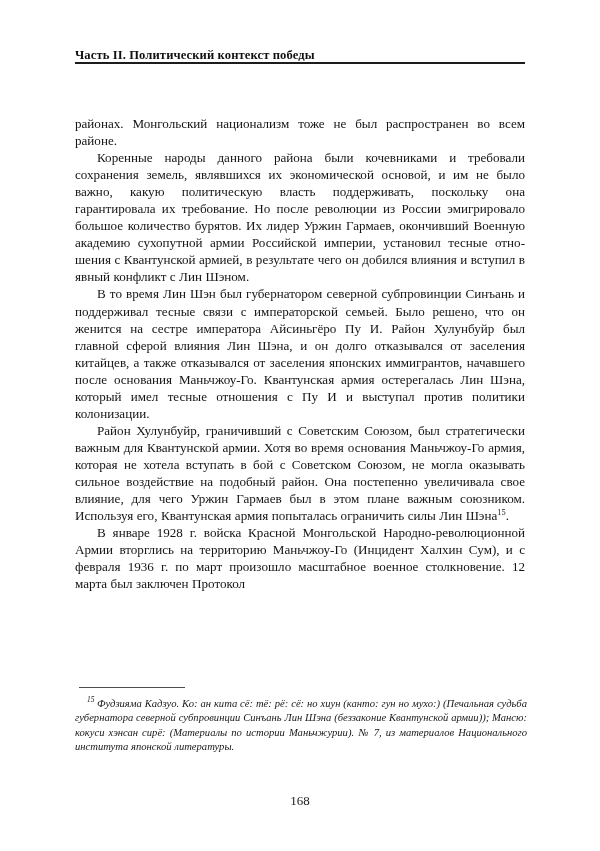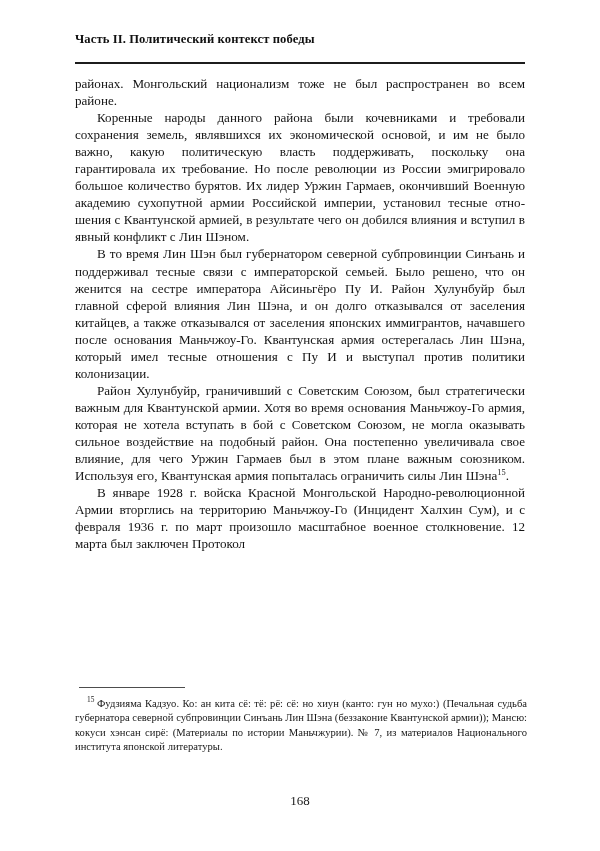--- a/index.html
+++ b/index.html
@@ -17,21 +17,21 @@
     overflow: hidden;
     font-family: "Liberation Serif", "DejaVu Serif", serif;
     color: #1a1a1a;
     box-sizing: border-box;
   }
 
   
   .running-head {
     position: absolute;
     left: 75px;
-    top: 32px;
+    top: 48px;
     width: 450px;
   }
   .running-head-text {
     font-family: "Liberation Serif", "DejaVu Serif", serif;
     font-weight: bold;
     font-size: 12.6px;
     letter-spacing: 0.1px;
     color: #111111;
     white-space: nowrap;
   }
@@ -59,20 +59,21 @@
     text-align-last: left;
     color: #141414;
     hyphens: manual;
     word-spacing: 0.2px;
   }
   .para.indent {
     text-indent: 22px;
   }
   .para.cont {
     text-indent: 0;
+    margin-top: 40px;
   }
   sup.fn-ref {
     font-size: 8.4px;
     vertical-align: super;
     line-height: 0;
   }
 
   
   .fn-rule {
     position: absolute;
@@ -89,20 +90,21 @@
     width: 452px;
   }
   .footnote-text {
     margin: 0;
     font-size: 10.6px;
     line-height: 14.4px;
     text-align: justify;
     text-align-last: left;
     color: #171717;
     text-indent: 12px;
+    font-style: italic;
   }
   .footnote-text sup {
     font-size: 7.4px;
     vertical-align: super;
     line-height: 0;
     padding-right: 2.5px;
   }
 
   
   .folio {

